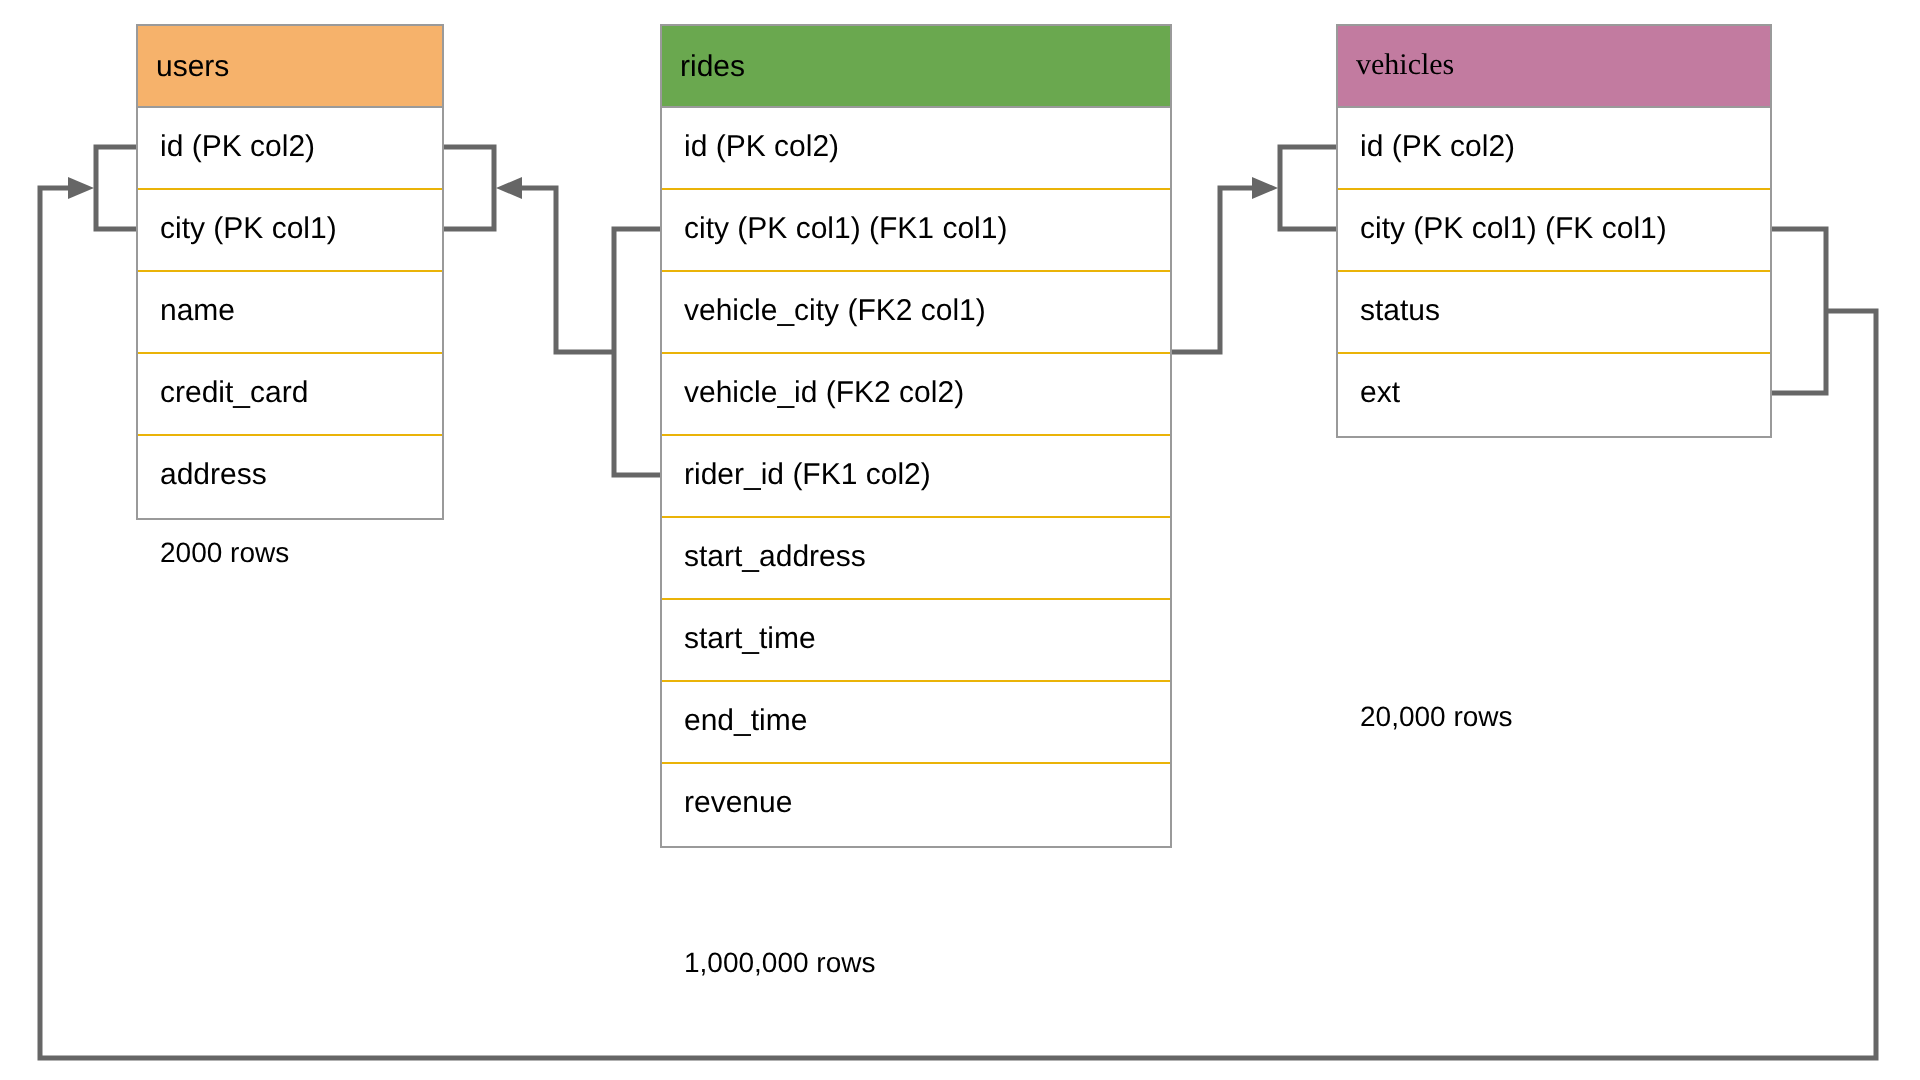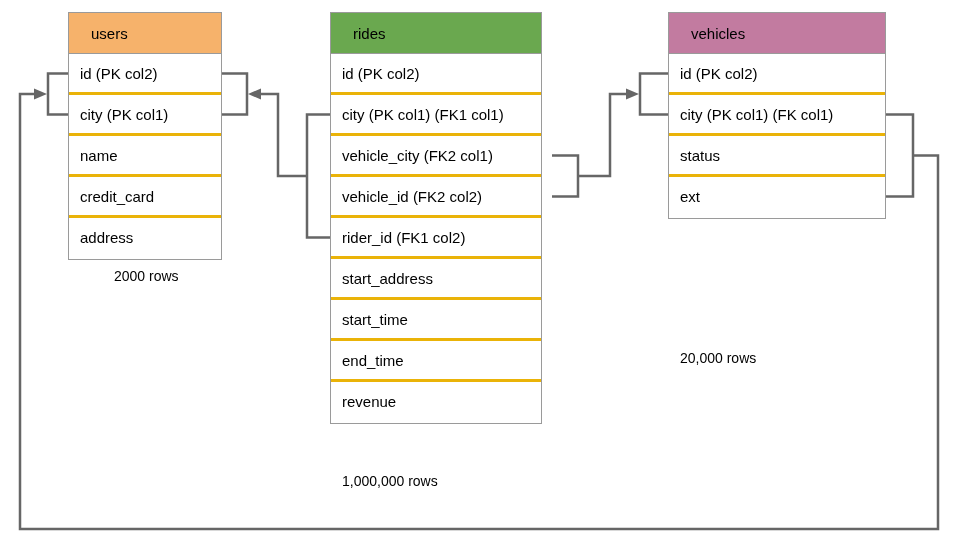--- a/index.html
+++ b/index.html
@@ -23,33 +23,33 @@
   .tbl {
     position: absolute;
     background: #ffffff;
     border: 1px solid #9a9a9a;
     box-sizing: border-box;
     z-index: 2;
   }
   .tbl-head {
     height: 41px;
     line-height: 41px;
-    padding-left: 22px;
+    padding-left: 9px;
     font-size: 15px;
     border-bottom: 1px solid #9a9a9a;
     box-sizing: border-box;
     white-space: nowrap;
     overflow: hidden;
   }
   .tbl-row {
     height: 41px;
     line-height: 40px;
     padding-left: 11px;
     font-size: 15px;
-    border-bottom: 3px solid #eab308;
+    border-bottom: 1px solid #eab308;
     box-sizing: border-box;
     background: #ffffff;
     white-space: nowrap;
     overflow: hidden;
   }
   .tbl-row:last-child { border-bottom: none; }
   .row-count {
     position: absolute;
     font-size: 14px;
     z-index: 2;
@@ -76,36 +76,36 @@
     </svg>
   <div id="tables">
       <div class="tbl" style="left: 68px; top: 12px; width: 154px;">
         <div class="tbl-head" style="background: rgb(246, 178, 107);">users</div>
         <div class="tbl-row">id (PK col2)</div>
         <div class="tbl-row">city (PK col1)</div>
         <div class="tbl-row">name</div>
         <div class="tbl-row">credit_card</div>
         <div class="tbl-row">address</div>
       </div>
-      <div class="row-count" style="left: 80px; top: 268px; margin-left: 34px;">2000 rows</div>
-      <div class="tbl" style="left: 330px; top: 12px; width: 212px;">
+      <div class="row-count" style="left: 80px; top: 268px;">2000 rows</div>
+      <div class="tbl" style="left: 330px; top: 12px; width: 256px;">
         <div class="tbl-head" style="background: rgb(106, 168, 79);">rides</div>
         <div class="tbl-row">id (PK col2)</div>
         <div class="tbl-row">city (PK col1) (FK1 col1)</div>
         <div class="tbl-row">vehicle_city (FK2 col1)</div>
         <div class="tbl-row">vehicle_id (FK2 col2)</div>
         <div class="tbl-row">rider_id (FK1 col2)</div>
         <div class="tbl-row">start_address</div>
         <div class="tbl-row">start_time</div>
         <div class="tbl-row">end_time</div>
         <div class="tbl-row">revenue</div>
       </div>
       <div class="row-count" style="left: 342px; top: 473px;">1,000,000 rows</div>
       <div class="tbl" style="left: 668px; top: 12px; width: 218px;">
-        <div class="tbl-head" style="background: rgb(194, 123, 160);">vehicles</div>
+        <div class="tbl-head" style="background: rgb(194, 123, 160); font-family: Liberation Serif, serif;">vehicles</div>
         <div class="tbl-row">id (PK col2)</div>
         <div class="tbl-row">city (PK col1) (FK col1)</div>
         <div class="tbl-row">status</div>
         <div class="tbl-row">ext</div>
       </div>
       <div class="row-count" style="left: 680px; top: 350px;">20,000 rows</div>
     </div>
 </div>
 
 </body></html>

